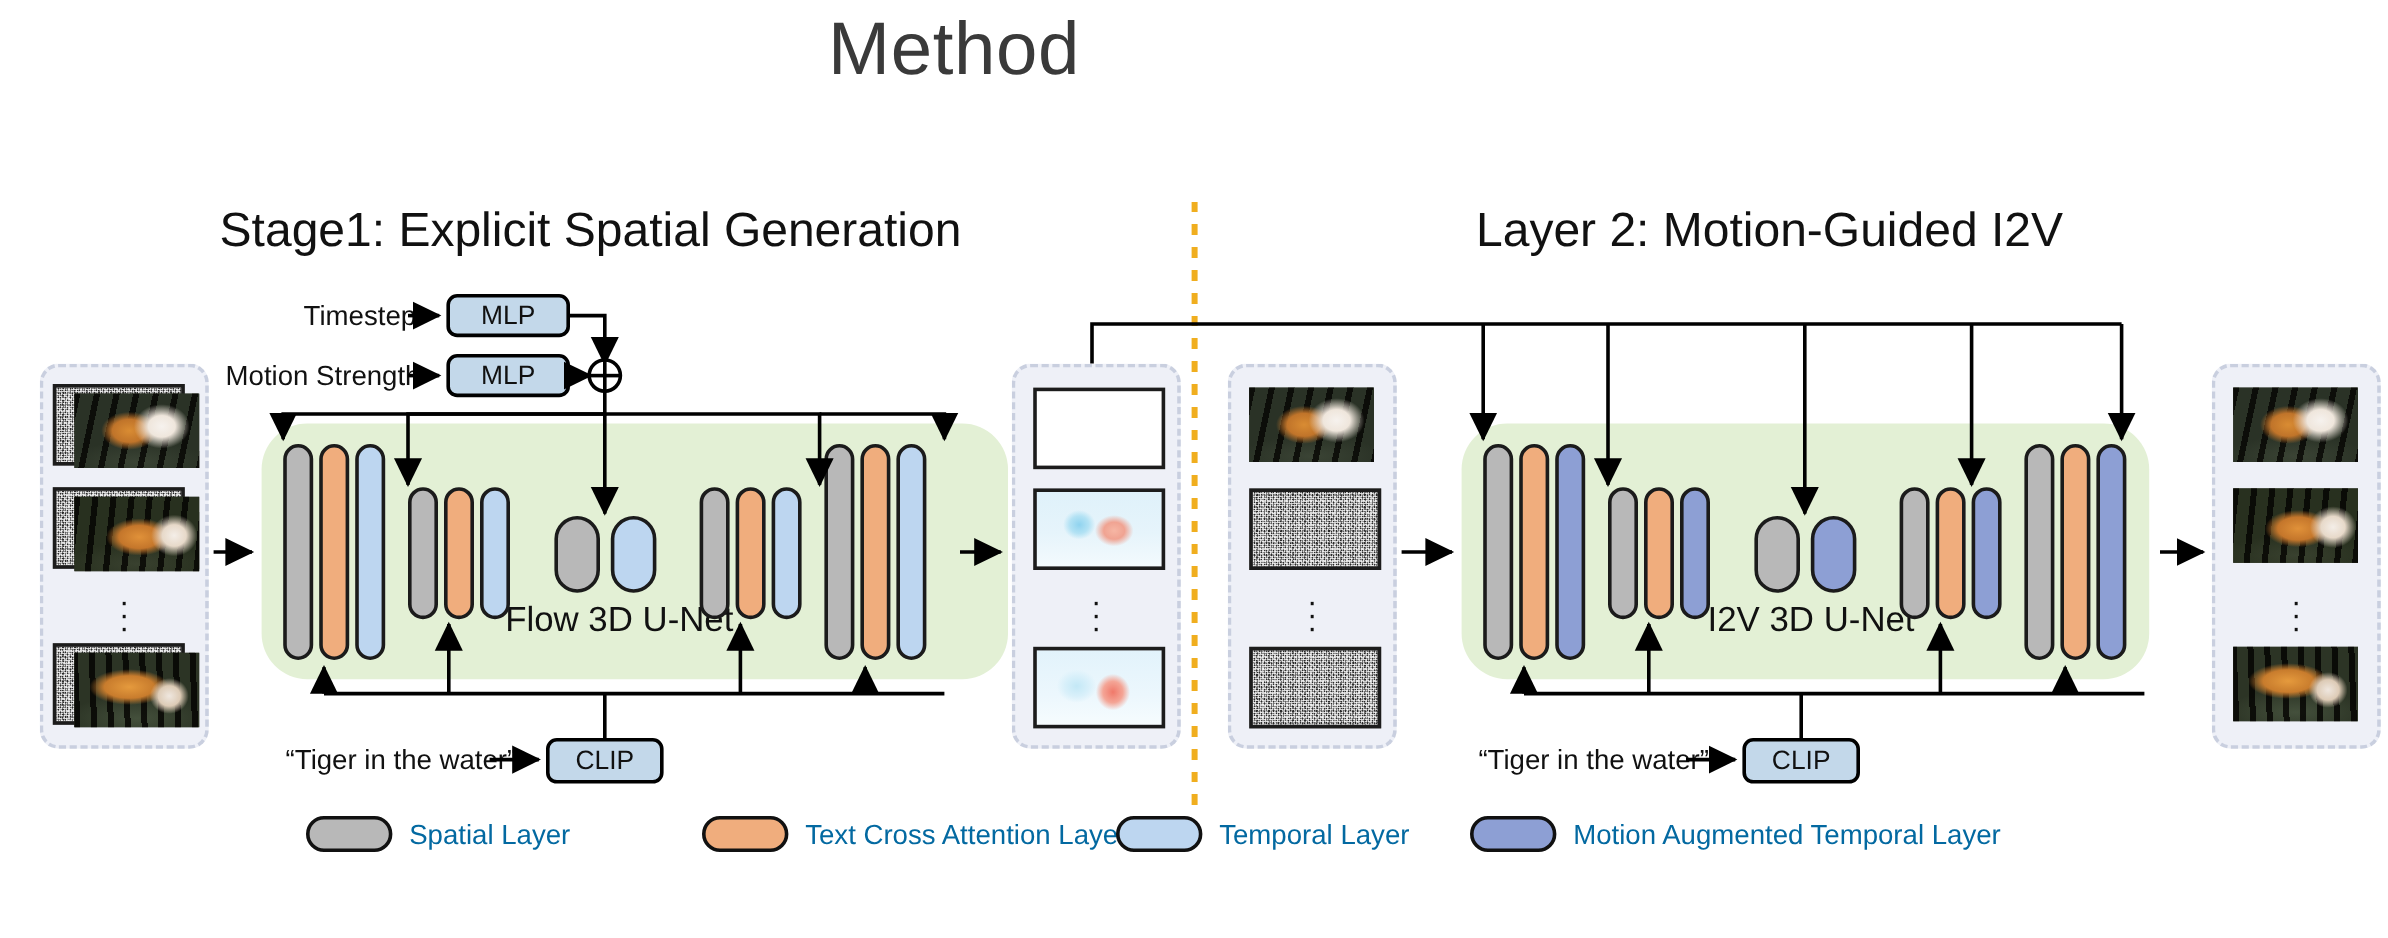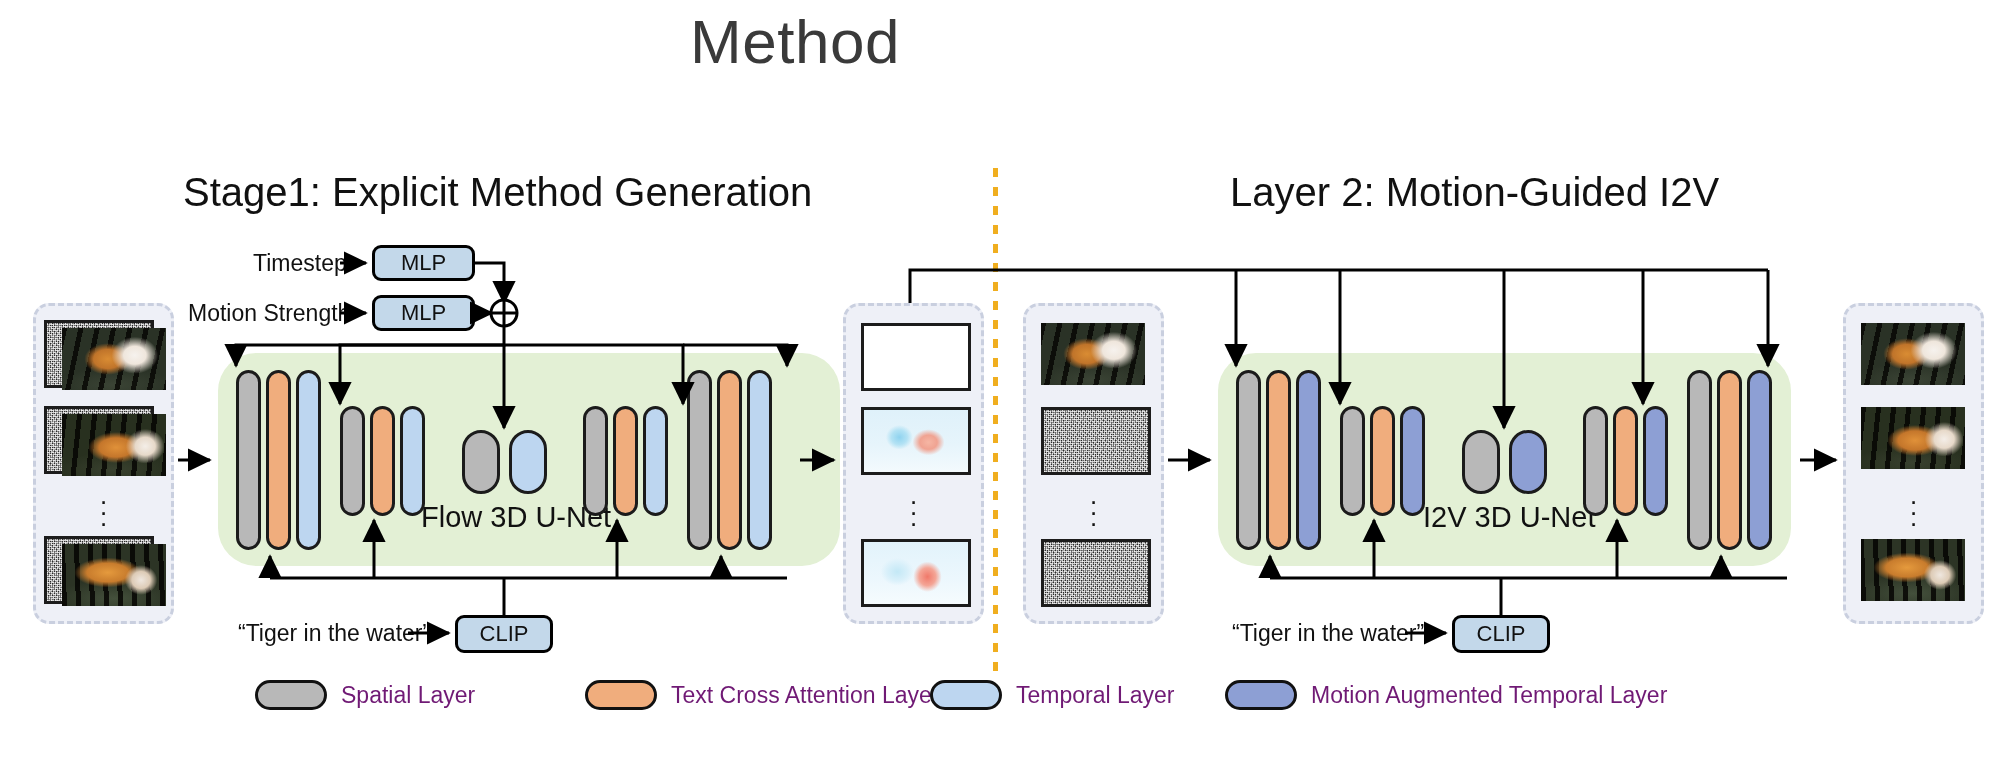--- a/index.html
+++ b/index.html
@@ -89,29 +89,29 @@
   
   .box{position:absolute;border:3px solid #000;border-radius:9px;background:#c3d8ea;
        display:flex;align-items:center;justify-content:center;font-size:22px;color:#111;
        box-sizing:border-box;}
   .plain-label{position:absolute;font-size:23px;color:#111;white-space:nowrap;}
 
   
   #legend{position:absolute;left:255px;top:680px;width:1480px;height:40px;}
   .lg-item{position:absolute;display:flex;align-items:center;gap:14px;}
   .lg-swatch{width:72px;height:30px;border:3px solid #111;border-radius:999px;box-sizing:border-box;}
-  .lg-text{font-size:23px;color:#701a75;white-space:nowrap;}
+  .lg-text{font-size:23px;color:#0369a1;white-space:nowrap;}
 
   svg.ov{position:absolute;left:0;top:0;width:1990px;height:782px;pointer-events:none;}
 </style>
 </head>
 <body>
 
 <div class="abs" id="method-title">Method</div>
-<div class="abs stage-title" id="stage1-title">Stage1: Explicit Method Generation</div>
+<div class="abs stage-title" id="stage1-title">Stage1: Explicit Spatial Generation</div>
 <div class="abs stage-title" id="stage2-title">Layer 2: Motion-Guided I2V</div>
 
 <div class="abs" id="divider"></div>
 
 <div class="abs stack" style="left:33px;top:303px;width:135px;height:315px;">
   <div class="thumb noise" style="left:8px;top:14px;width:104px;height:62px;border:3px solid #1c1c1c;"></div>
   <div class="thumb tiger" style="left:26px;top:22px;width:104px;height:62px;"></div>
 
   <div class="thumb noise" style="left:8px;top:100px;width:104px;height:62px;border:3px solid #1c1c1c;"></div>
   <div class="thumb tiger v2" style="left:26px;top:108px;width:104px;height:62px;"></div>

